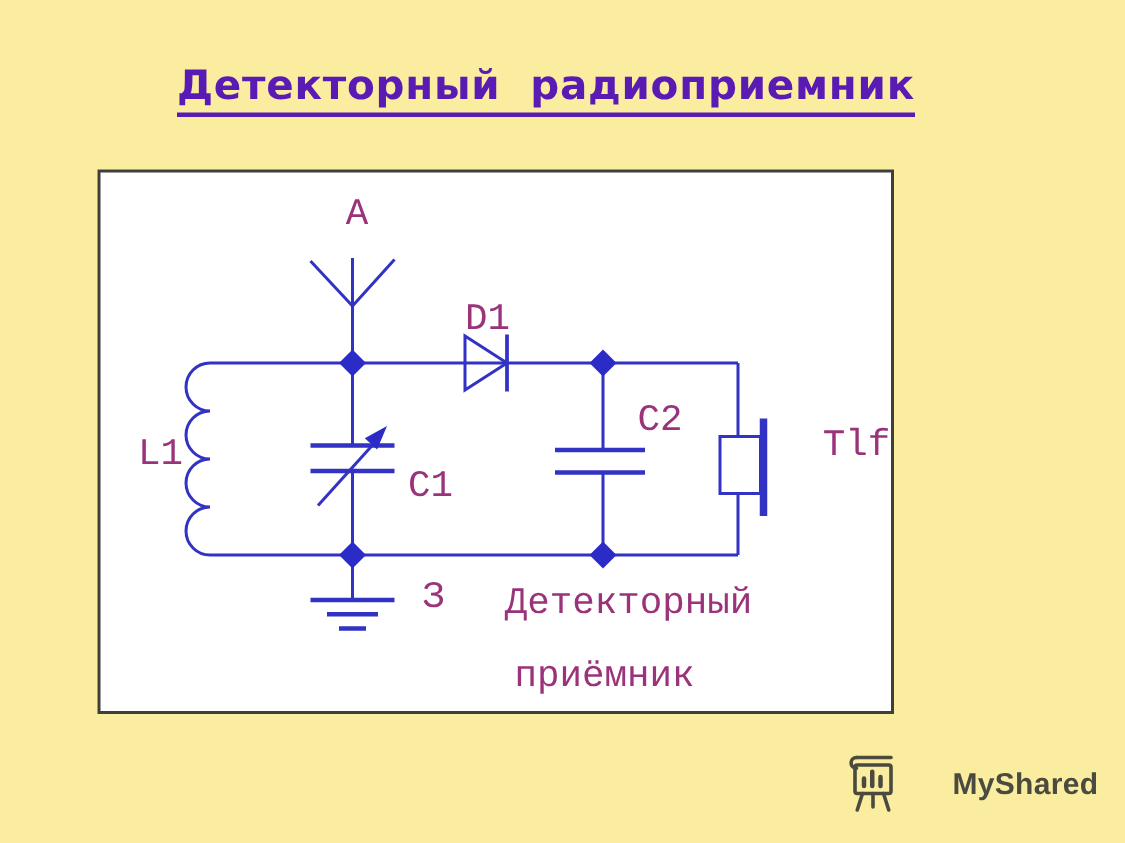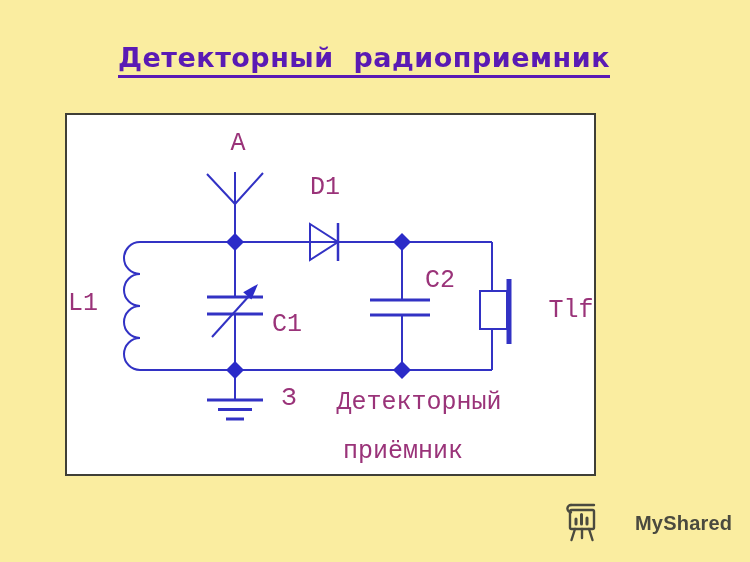--- a/index.html
+++ b/index.html
@@ -117,25 +117,25 @@
 
     <g>
       <path class="dot" d="M168,118 l9,9 -9,9 -9,-9 Z"></path>
       <path class="dot" d="M335,118 l9,9 -9,9 -9,-9 Z"></path>
       <path class="dot" d="M168,246 l9,9 -9,9 -9,-9 Z"></path>
       <path class="dot" d="M335,246 l9,9 -9,9 -9,-9 Z"></path>
     </g>
   </svg>
 
   <span class="clabel" style="left:171px;top:28px">A</span>
-  <span class="clabel" style="left:258px;top:72px">D1</span>
-  <span class="clabel" style="left:16px;top:188px">L1</span>
+  <span class="clabel" style="left:258px;top:98px">D1</span>
+  <span class="clabel" style="left:40px;top:188px">L1</span>
   <span class="clabel" style="left:220px;top:209px">C1</span>
   <span class="clabel" style="left:373px;top:165px">C2</span>
-  <span class="clabel" style="left:504px;top:195px">Tlf</span>
+  <span class="clabel" style="left:504px;top:182px">Tlf</span>
   <span class="clabel" style="left:222px;top:283px">З</span>
   <span class="clabel" style="left:336px;top:336px">приёмник</span>
   <span class="clabel" style="left:352px;top:287px">Детекторный</span>
 </div>
 
 <div class="watermark">
   <span class="easel-icon">
     <svg width="38" height="42" viewBox="0 0 38 42" fill="none" stroke="#4A4A3F" stroke-width="2.4" stroke-linecap="round">
       <path d="M9,3 a3.6,3.6 0 1 0 0,7.2"></path>
       <path d="M9,3 H32"></path>

